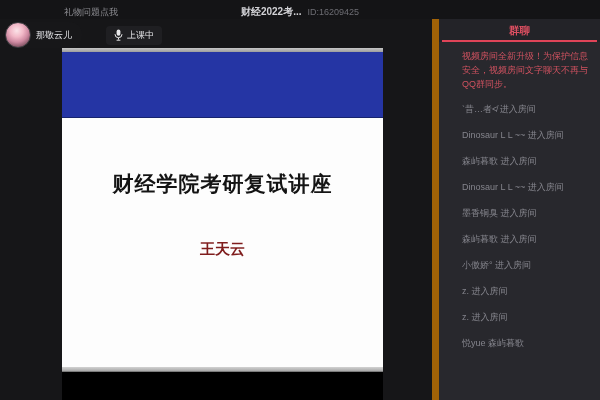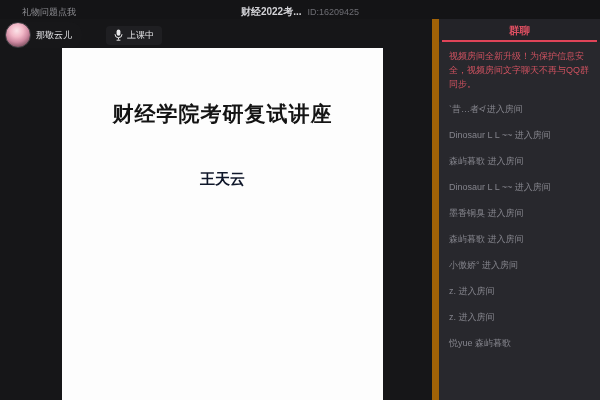--- a/index.html
+++ b/index.html
@@ -3,21 +3,21 @@
 <meta charset="utf-8">
 <style>
   * { margin:0; padding:0; box-sizing:border-box; }
   html,body { width:600px; height:400px; overflow:hidden; background:#000;
               font-family:"Liberation Sans", sans-serif; }
   .app { position:relative; width:600px; height:400px; background:#151517; }
 
   
   .titlebar { height:19px; background:#141416; display:flex; align-items:center;
               padding:0 6px 0 0; position:relative; }
-  .tb-left { width:160px; padding-left:22px; }
+  .tb-left { width:160px; padding-left:64px; }
   .gift-link { font-size:9px; color:#8f8f94; cursor:pointer; }
   .tb-center { position:absolute; left:0; right:0; text-align:center; pointer-events:none; }
   .room-title { font-size:10px; color:#d2d2d6; font-weight:bold; }
   .room-id { font-size:9px; color:#6d6d73; margin-left:6px;margin-top:8px; }
   .tb-right { margin-left:auto; display:flex; align-items:center; gap:7px; z-index:2; }
   .tb-avatar { width:12px; height:12px; border-radius:50%;
                background:radial-gradient(circle at 40% 35%, #f0b6ba 0%, #d4646e 45%, #8d2f3a 100%);
                border:1px solid #3a2225; }
   .mode-label { font-size:9px; color:#cfa3aa; }
   .wicon { font-size:10px; color:#97979b; line-height:19px; cursor:pointer; }
@@ -33,42 +33,42 @@
   .streamer-pill { display:flex; align-items:center; gap:5px; background:rgba(24,24,26,0.92);
                    border-radius:14px; padding-right:10px; height:26px; cursor:pointer; }
   .s-avatar { width:26px; height:26px; border-radius:50%; border:1px solid #3c3c40;
               background:radial-gradient(circle at 45% 32%, #fbe3e8 0%, #f2b9c8 30%, #cf8aa2 55%, #6e4553 85%, #4a2f38 100%); }
   .s-name { font-size:9px; color:#e9e9ec; }
   .status-pill { display:flex; align-items:center; gap:4px; background:rgba(40,40,44,0.55);
                  border-radius:4px; padding:3px 8px; }
   .status-label { font-size:9px; color:#e2e2e5; }
 
   .screen { position:absolute; left:62px; top:29px; width:321px; bottom:0;
-            display:flex; flex-direction:row; }
+            display:flex; flex-direction:column; }
   .strip-top { height:4px; background:linear-gradient(#c6c6c6,#9d9d9d); }
   .blue-band { height:66px; background:#2535a4; border-bottom:1px solid #17246e; }
   .slide-body { flex:1; background:#fdfdfd; text-align:center; }
   .slide-title { margin-top:52px; font-size:21px; font-weight:bold; letter-spacing:1px;
                  color:#141414; font-family:"Liberation Serif", serif; }
-  .slide-speaker { margin-top:42px; font-size:15px; font-weight:600; color:#0f172a;
+  .slide-speaker { margin-top:42px; font-size:15px; font-weight:600; color:#7f1d1d;
                    font-family:"Liberation Serif", serif; }
   .strip-bottom { height:5px; background:linear-gradient(#d2d2d2,#a8a8a8);
                   border-bottom:1px solid #7c7c7c; }
   .black-area { height:28px; background:#000; }
 
   
   .sidebar { width:168px; background:#28282d; display:flex; flex-direction:column;
              border-left:7px solid #a16207; }
   .tabs { height:23px; display:flex; background:#232328; flex:none; }
   .tab { flex:1; position:relative; text-align:center; font-size:10.5px;
          line-height:22px; color:#96969d; cursor:pointer; }
   .tab.active { color:#dd4f61; font-weight:bold; }
   .tab.active::after { content:""; position:absolute; left:3px; right:3px; bottom:0;
                        height:2px; background:#e04458; }
-  .chat { flex:1; padding:8px 10px; overflow:hidden; cursor:default; }
+  .chat { flex:1; padding:8px 10px; overflow:hidden; cursor:default;margin-left:13px; }
   .notice-red { font-size:9px; line-height:1.55; color:#d05260; margin-bottom:11px; }
   .notice-gray { font-size:9px; line-height:1.5; color:#8b8b92; margin-bottom:13px; }
   .msg { font-size:9px; color:#84848c; margin-bottom:13px; white-space:nowrap; }
 </style>
 </head>
 <body>
 
 <div class="app">
 
   <div class="titlebar">

